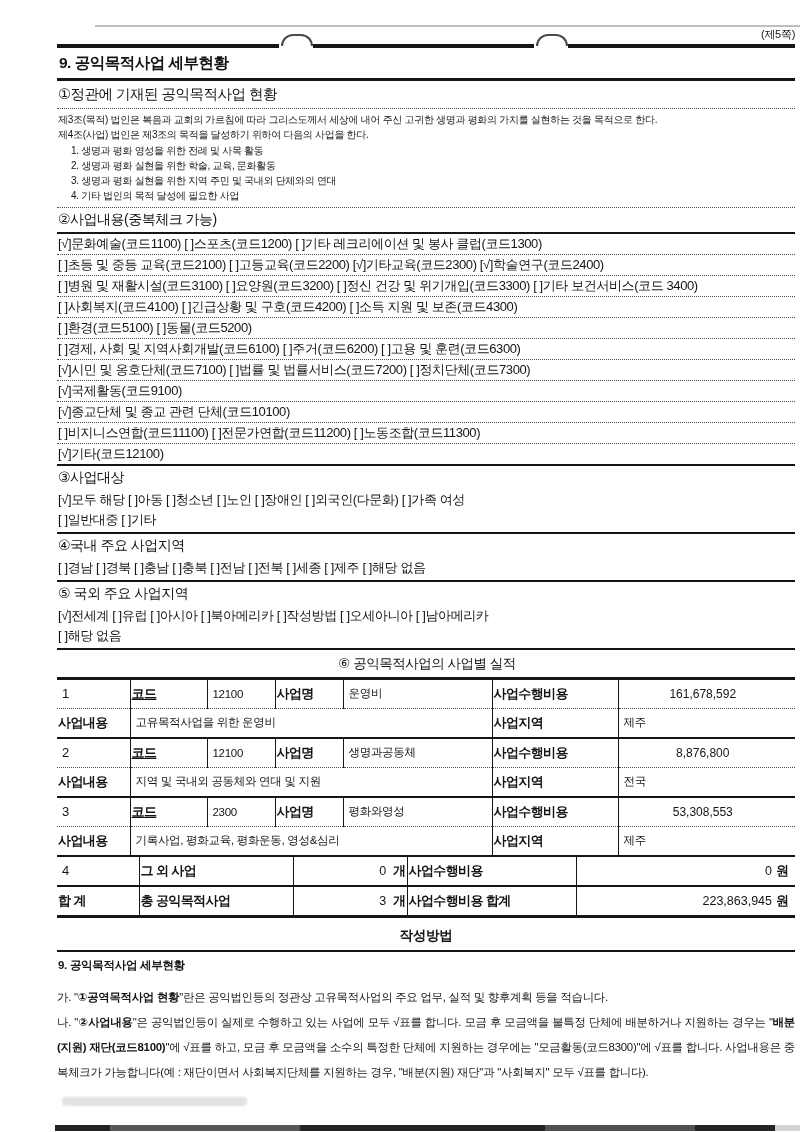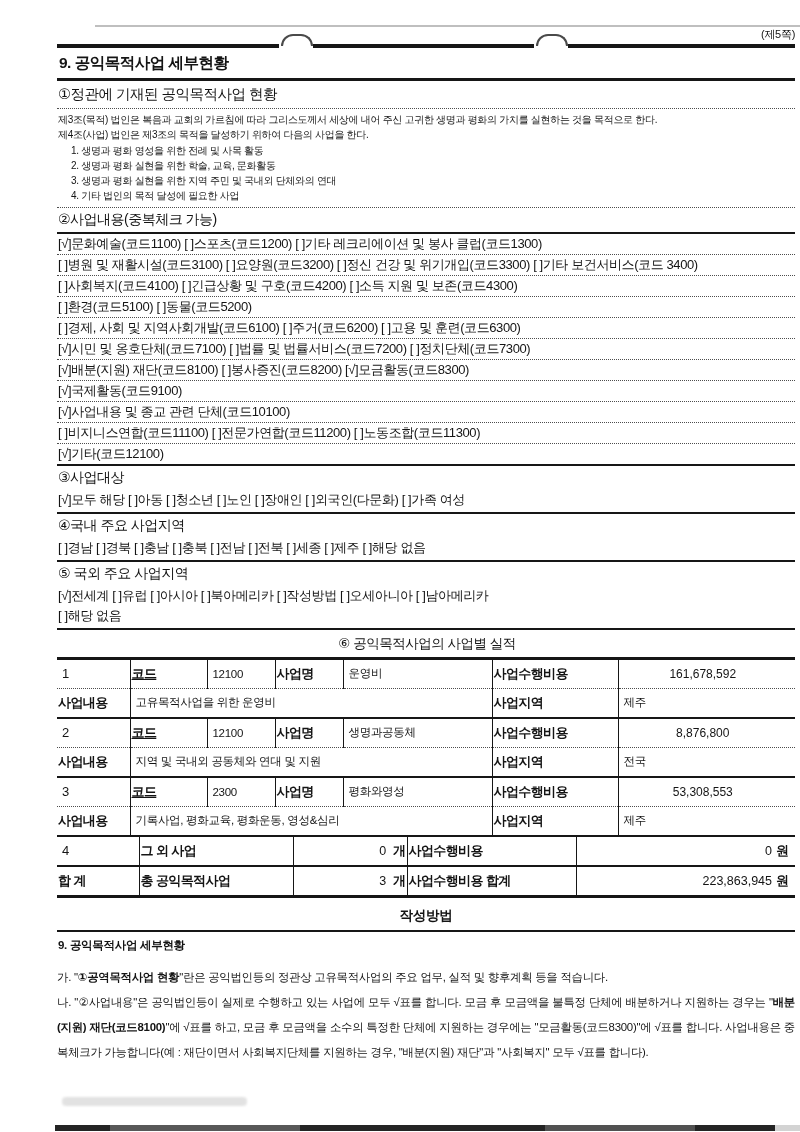--- a/index.html
+++ b/index.html
@@ -89,35 +89,36 @@
     <div class="s1-line">제4조(사업) 법인은 제3조의 목적을 달성하기 위하여 다음의 사업을 한다.</div>
     <div class="s1-line indent">1. 생명과 평화 영성을 위한 전례 및 사목 활동</div>
     <div class="s1-line indent">2. 생명과 평화 실현을 위한 학술, 교육, 문화활동</div>
     <div class="s1-line indent">3. 생명과 평화 실현을 위한 지역 주민 및 국내외 단체와의 연대</div>
     <div class="s1-line indent">4. 기타 법인의 목적 달성에 필요한 사업</div>
   </div>
 
   <div class="s-head s2-head">②사업내용(중복체크 가능)</div>
   <div>
     <div class="cbx">[√]문화예술(코드1100) [ ]스포츠(코드1200) [ ]기타 레크리에이션 및 봉사 클럽(코드1300)</div>
+    <div class="cbx">[ ]초등 및 중등 교육(코드2100) [ ]고등교육(코드2200) [√]기타교육(코드2300) [√]학술연구(코드2400)</div>
     <div class="cbx">[ ]병원 및 재활시설(코드3100) [ ]요양원(코드3200) [ ]정신 건강 및 위기개입(코드3300) [ ]기타 보건서비스(코드 3400)</div>
     <div class="cbx">[ ]사회복지(코드4100) [ ]긴급상황 및 구호(코드4200) [ ]소득 지원 및 보존(코드4300)</div>
     <div class="cbx">[ ]환경(코드5100) [ ]동물(코드5200)</div>
     <div class="cbx">[ ]경제, 사회 및 지역사회개발(코드6100) [ ]주거(코드6200) [ ]고용 및 훈련(코드6300)</div>
     <div class="cbx">[√]시민 및 옹호단체(코드7100) [ ]법률 및 법률서비스(코드7200) [ ]정치단체(코드7300)</div>
-    <div class="cbx">[√]배분(지원) 재단(코드8100) [ ]봉사증진(코드8200) [√]모금활동(코드8300)</div>
     <div class="cbx">[√]국제활동(코드9100)</div>
-    <div class="cbx">[√]사업내용 및 종교 관련 단체(코드10100)</div>
+    <div class="cbx">[√]종교단체 및 종교 관련 단체(코드10100)</div>
     <div class="cbx">[ ]비지니스연합(코드11100) [ ]전문가연합(코드11200) [ ]노동조합(코드11300)</div>
     <div class="cbx last">[√]기타(코드12100)</div>
   </div>
 
   <div class="sec-box plain-rows">
     <div class="s-head">③사업대상</div>
     <div class="cbx">[√]모두 해당 [ ]아동 [ ]청소년 [ ]노인 [ ]장애인 [ ]외국인(다문화) [ ]가족 여성</div>
+    <div class="cbx">[ ]일반대중 [ ]기타</div>
   </div>
 
   <div class="sec-box plain-rows">
     <div class="s-head">④국내 주요 사업지역</div>
     <div class="cbx">[ ]경남 [ ]경북 [ ]충남 [ ]충북 [ ]전남 [ ]전북 [ ]세종 [ ]제주 [ ]해당 없음</div>
   </div>
 
   <div class="sec-box plain-rows">
     <div class="s-head">⑤ 국외 주요 사업지역</div>
     <div class="cbx">[√]전세계 [ ]유럽 [ ]아시아 [ ]북아메리카 [ ]작성방법 [ ]오세아니아 [ ]남아메리카</div>
@@ -217,21 +218,21 @@
             <span>223,863,945</span><span class="unit">원</span>
           </td>
         </tr>
       </tbody>
     </table>
   </div>
 
   <div class="guide-title">작성방법</div>
   <div class="guide-sub">9. 공익목적사업 세부현황</div>
   <div class="gp"><span>가. "</span><span style="font-weight: 700;">①공역목적사업 현황</span><span>"란은 공익법인등의 정관상 고유목적사업의 주요 업무, 실적 및 향후계획 등을 적습니다.</span></div>
-  <div class="gp"><span> 나. "</span><span style="font-weight: 400;">②사업내용</span><span>"은 공익법인등이 실제로 수행하고 있는 사업에 모두 √표를 합니다. 모금 후 모금액을 불특정 단체에 배분하거나 지원하는 경우는 "</span><span style="font-weight: 700;">배분(지원) 재단(코드8100)</span><span>"에 √표를 하고, 모금 후 모금액을 소수의 특정한 단체에 지원하는 경우에는 "모금활동(코드8300)"에 √표를 합니다. 사업</span><span>내용은 중복체크가 가능합니다(예 : 재단이면서 사회복지단체를 지원하는 경우, "배분(지원) 재단"과 "사회복지" 모두 √표를 합니다).</span></div>
+  <div class="gp"><span> 나. "</span><span style="font-weight: 700;">②사업내용</span><span>"은 공익법인등이 실제로 수행하고 있는 사업에 모두 √표를 합니다. 모금 후 모금액을 불특정 단체에 배분하거나 지원하는 경우는 "</span><span style="font-weight: 700;">배분(지원) 재단(코드8100)</span><span>"에 √표를 하고, 모금 후 모금액을 소수의 특정한 단체에 지원하는 경우에는 "모금활동(코드8300)"에 √표를 합니다. 사업</span><span>내용은 중복체크가 가능합니다(예 : 재단이면서 사회복지단체를 지원하는 경우, "배분(지원) 재단"과 "사회복지" 모두 √표를 합니다).</span></div>
 
 </div>
 
 <div class="smudge"></div>
 <div class="bottom-edge">
   <span class="lite l1"></span>
   <span class="lite l2"></span>
   <span class="lite l3"></span>
 </div>
 

